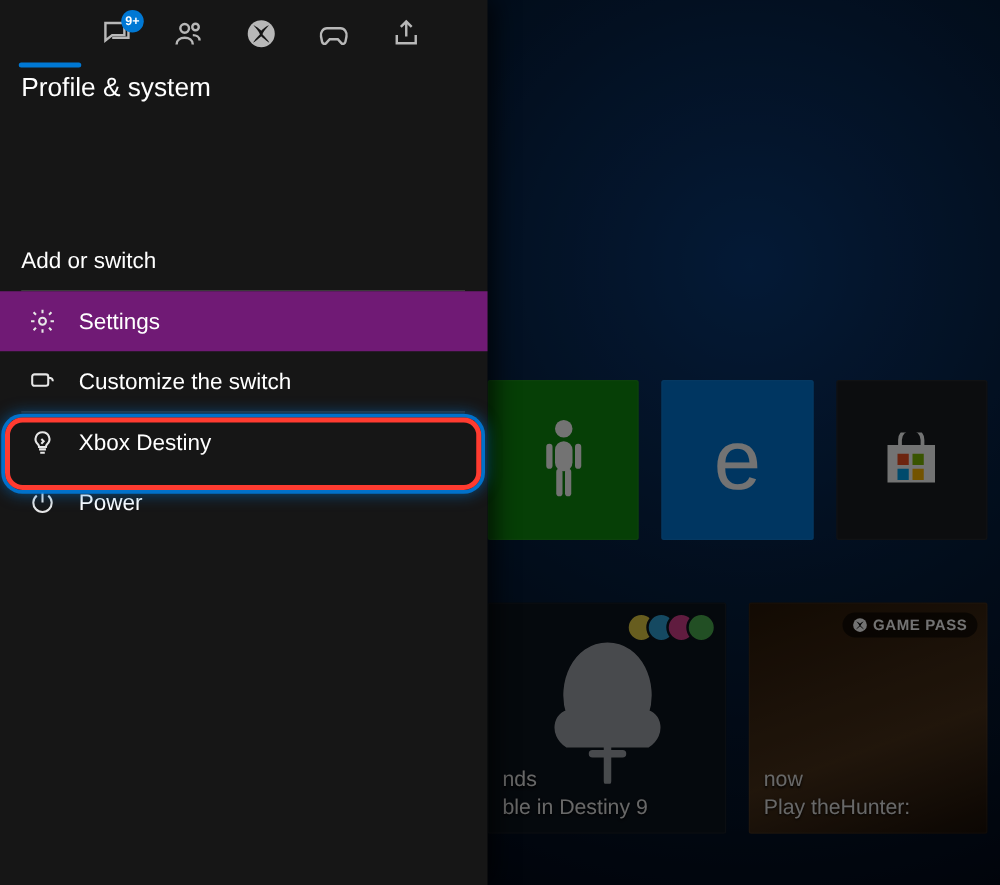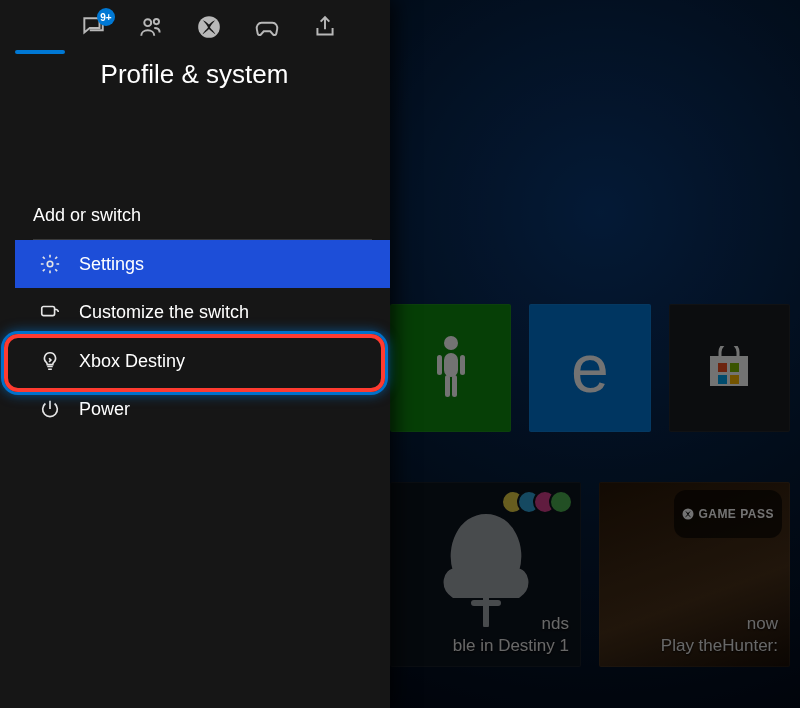--- a/index.html
+++ b/index.html
@@ -24,27 +24,26 @@
   .tile.dark  { background:#1b1e23; }
   .wide-tile {
     flex:1; min-width:180px; height:185px; border-radius:2px;
     background:#0d141d; position:relative; overflow:hidden;
     box-shadow: inset 0 0 0 1px rgba(255,255,255,0.05);
   }
   .wide-tile .caption {
     position:absolute; left:12px; right:12px; bottom:10px;
     color:#e6e6e6; font-size:17px; line-height:22px;
     text-shadow:0 1px 2px #000;
-    text-align:right;
   }
   .badge-gp {
     position:absolute; top:8px; right:8px;
     background:rgba(0,0,0,0.6); color:#fff; font-size:12px;
     font-weight:600; letter-spacing:0.5px;
-    padding:17px 8px; border-radius:12px;
+    padding:3px 8px; border-radius:12px;
     display:flex; align-items:center; gap:4px;
   }
   .avatars {
     position:absolute; top:8px; right:8px; display:flex;
   }
   .avatars span {
     width:24px; height:24px; border-radius:50%;
     border:2px solid #0d141d; margin-left:-8px;
   }
   .av1{background:#e4cf46;} .av2{background:#2fa3d8;} .av3{background:#d43f8d;} .av4{background:#4caf50;}
@@ -79,40 +78,40 @@
   }
   .notif-badge {
     position:absolute; top:-5px; right:-8px;
     background:#0078d4; color:#fff; font-size:10px; font-weight:700;
     min-width:18px; height:18px; border-radius:9px;
     display:flex; align-items:center; justify-content:center;
     padding:0 3px;
   }
 
   .page-title {
-    font-size:26px; font-weight:400;
-    padding:8px 18px 0 18px; color:#fff;text-align:center;
-  }
-
-  .menu { padding-top:102px;margin-left:16px; }
+    font-size:21px; font-weight:400;
+    padding:8px 18px 0 18px; color:#fff;
+  }
+
+  .menu { padding-top:102px; }
   .hr { height:1px; background:#3a3a3a; margin:0 18px; }
   .item {
     display:flex; align-items:center;
     padding:13px 24px; font-size:18px; color:#fff;
     cursor:pointer;
   }
   .item.compact { padding-left:18px; }
   .item .ic {
     width:22px; height:22px; margin-right:18px; flex:0 0 22px;
     display:flex; align-items:center; justify-content:center; color:#e6e6e6;
   }
   .item .ic svg { width:22px; height:22px; display:block; }
 
   .item.selected {
-    background:#1d4ed8;
+    background:#701a75;
     position:relative;
   }
   .focus-ring {
     position:absolute;
     left:5px; right:5px;
     top:335px; height:58px;
     border:4px solid #ff3b30;
     border-radius:14px;
     box-shadow:0 0 0 3px rgba(0,120,215,0.9), 0 0 12px 3px rgba(0,120,215,0.6);
     pointer-events:none;
@@ -166,21 +165,21 @@
         <path d="M60 10 C35 10 22 40 30 64 C20 64 16 80 28 88 L92 88 C104 80 100 64 90 64 C98 40 85 10 60 10 Z M60 70 L60 118 M48 96 L72 96" fill="#cfd3d8" stroke="#cfd3d8" stroke-width="6" stroke-linecap="round" opacity="0.85"></path>
       </svg>
       <div class="avatars">
         <span class="av1"></span>
           <span class="av2"></span>
           <span class="av3"></span>
           <span class="av4"></span>
       </div>
       <div class="caption">
         <div>nds</div>
-        <div>ble in Destiny 1</div>
+        <div>ble in Destiny 9</div>
       </div>
     </div>
     <div class="wide-tile" style="background:linear-gradient(160deg,#2a1808 0%,#49311a 60%,#1a0f07 100%);">
       <div class="badge-gp">
         <svg width="12" height="12" viewBox="0 0 24 24">
             <circle cx="12" cy="12" r="11" fill="#fff"></circle>
             <path d="M6 6c3 1 6 4 6 4s3-3 6-4c-3 3-5 6-5 7 2 2 5 5 5 6-3-2-6-5-6-5s-3 3-6 5c0-1 3-4 5-6 0-1-2-4-5-7z" fill="#000"></path>
           </svg>
         <span>GAME PASS</span>
       </div>

